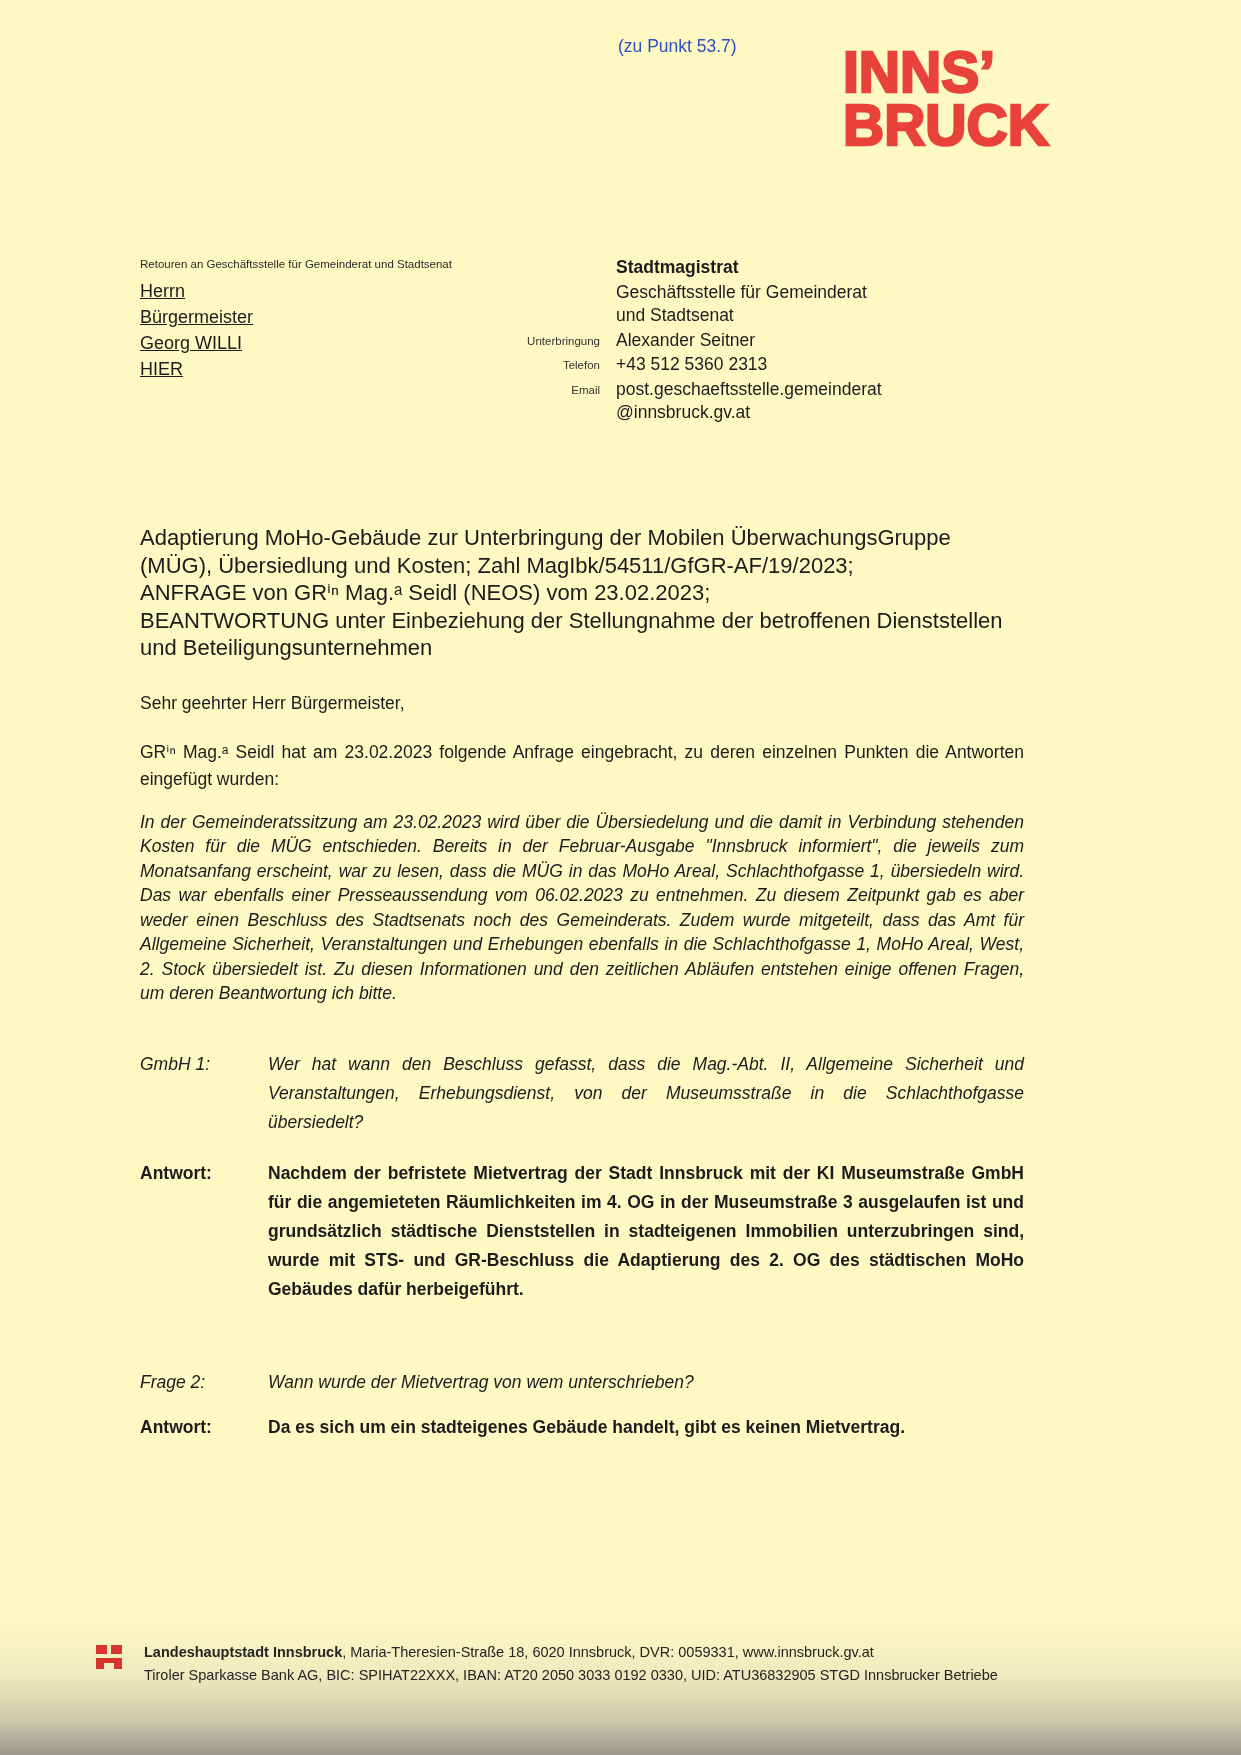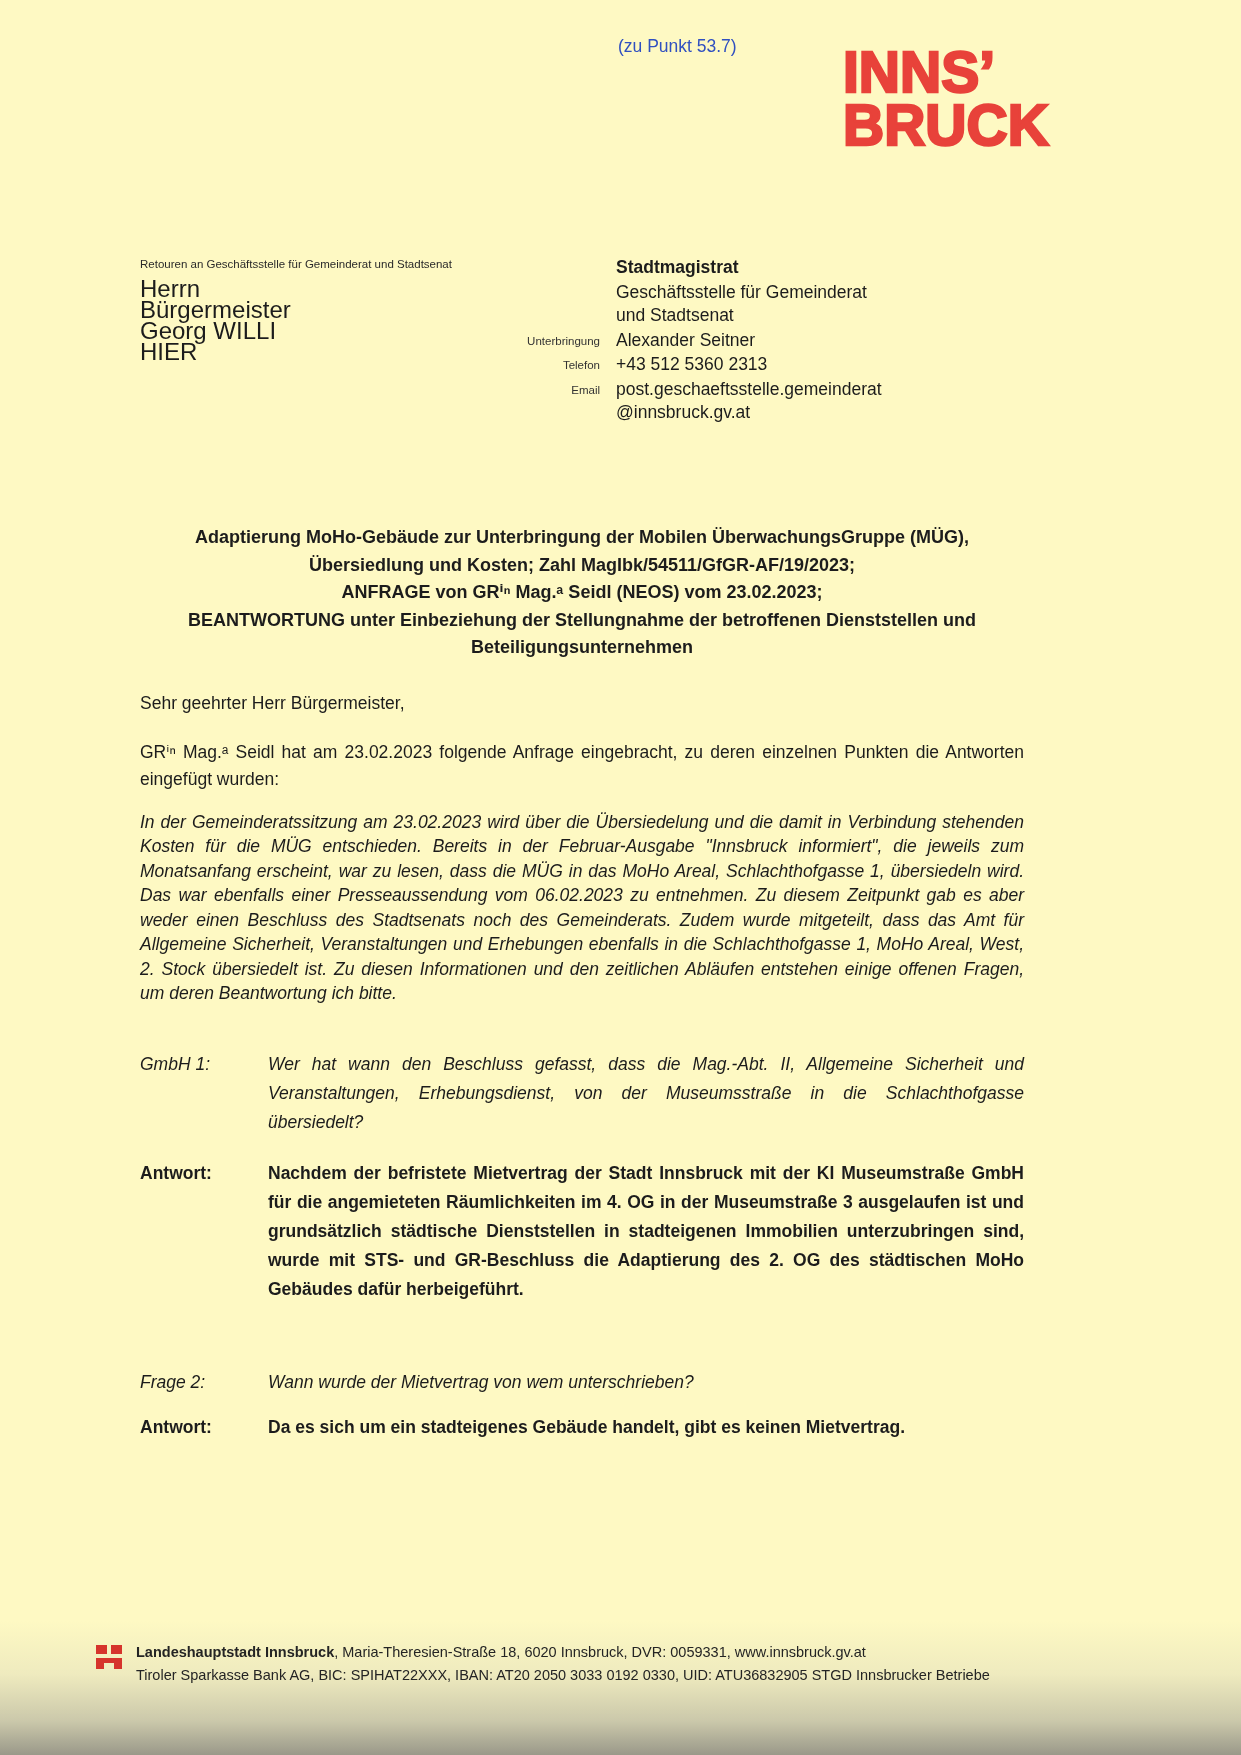--- a/index.html
+++ b/index.html
@@ -23,37 +23,37 @@
     color:#e8423a;
     font-weight:bold;
     font-size:57px;line-height:53px;
     letter-spacing:0px;
     -webkit-text-stroke:2.5px #e8423a;
   }
 
   
   .recipient{position:absolute;top:258px;left:140px;}
   .return-note{font-size:11.5px;color:#2a2a2a;margin-bottom:8px;}
-  .recipient-lines{font-size:24px;line-height:21px;white-space:pre-line;}
+  .recipient-lines{font-size:18px;line-height:26px;white-space:pre-line;text-decoration:underline;}
 
   
   .sender{position:absolute;top:256px;left:440px;width:560px;}
   .sender-row{display:flex;margin-bottom:1px;}
   .sender-label{
     flex:none;width:160px;padding-right:16px;text-align:right;
     font-size:11.5px;color:#333;padding-top:6px;
   }
   .sender-value{font-size:17.5px;line-height:23.5px;white-space:pre-line;}
   .sender-title{font-weight:bold;}
 
   
   .body{position:absolute;top:524px;left:140px;width:884px;font-size:17.5px;}
   .subject{
-    font-weight:bold;font-size:18px;line-height:27.5px;
-    white-space:pre-line;text-align:center;
+    font-weight:normal;font-size:22px;line-height:27.5px;
+    white-space:pre-line;text-align:left;
   }
   .salutation{margin-top:31px;}
   .intro{margin-top:25px;line-height:27px;text-align:justify;}
   .quote{
     margin-top:17px;font-style:italic;text-align:justify;
     line-height:24.5px;
   }
   .qa-row{display:flex;line-height:29px;}
   .qa-label{flex:none;width:128px;}
   .qa-text{flex:1;text-align:justify;}
@@ -69,21 +69,21 @@
     position:absolute;left:0;right:0;bottom:0;height:135px;
     background:linear-gradient(180deg,
       rgba(150,150,150,0) 0%,
       rgba(170,170,170,0.18) 40%,
       rgba(140,140,140,0.45) 75%,
       rgba(115,115,115,0.72) 100%);
     pointer-events:none;
   }
   .footer{
     position:absolute;left:95px;top:1641px;
-    display:flex;align-items:flex-start;gap:13px;
+    display:flex;align-items:flex-start;gap:21px;
   }
   .footer-icon{flex:none;margin-top:3px;}
   .footer-text{font-size:14.5px;line-height:23px;color:#242424;}
   .footer-bold{font-weight:bold;}
 </style>
 </head>
 <body>
 
 <div class="page">
 

